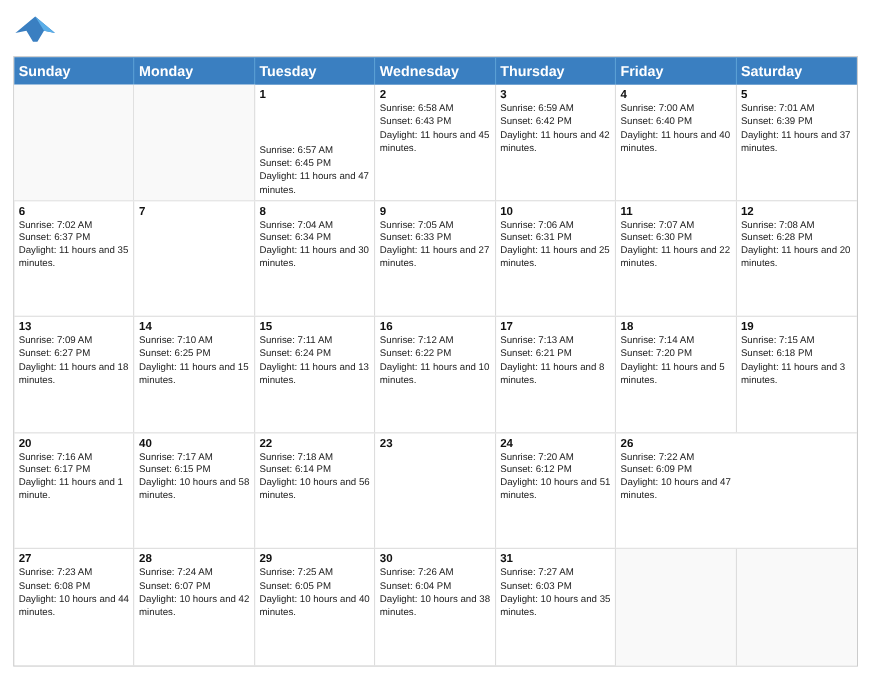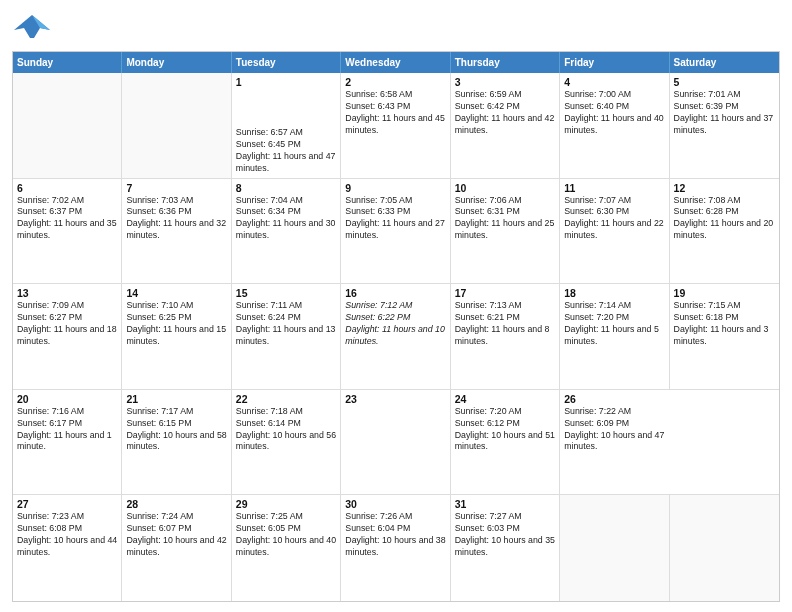--- a/index.html
+++ b/index.html
@@ -43,21 +43,21 @@
       border: 1px solid #ccc;
     }
     .cal-header {
       display: grid;
       grid-template-columns: repeat(7, 1fr);
       background: #3a7fc1;
     }
     .cal-header-cell {
       color: #fff;
       font-weight: bold;
-      font-size: 10px;
+      font-size: 13px;
       padding: 5px 4px;
       text-align: left;
       border-right: 1px solid #5a9fd4;
     }
     .cal-header-cell:last-child { border-right: none; }
     .cal-body {
       flex: 1;
       display: grid;
       grid-template-rows: repeat(5, 1fr);
     }
@@ -182,23 +182,20 @@
         </div>
         <div class="cal-row">
           <div class="cal-cell">
             <span class="day-num">6</span>
             <div class="cell-text" style="white-space: pre-line;">Sunrise: 7:02 AM
 Sunset: 6:37 PM
 Daylight: 11 hours and 35 minutes.</div>
           </div>
           <div class="cal-cell">
             <span class="day-num">7</span>
-            <div class="cell-text" style="white-space: pre-line;">Sunrise: 7:03 AM
-Sunset: 6:36 PM
-Daylight: 11 hours and 32 minutes.</div>
           </div>
           <div class="cal-cell">
             <span class="day-num">8</span>
             <div class="cell-text" style="white-space: pre-line;">Sunrise: 7:04 AM
 Sunset: 6:34 PM
 Daylight: 11 hours and 30 minutes.</div>
           </div>
           <div class="cal-cell">
             <span class="day-num">9</span>
             <div class="cell-text" style="white-space: pre-line;">Sunrise: 7:05 AM
@@ -238,21 +235,21 @@
 Daylight: 11 hours and 15 minutes.</div>
           </div>
           <div class="cal-cell">
             <span class="day-num">15</span>
             <div class="cell-text" style="white-space: pre-line;">Sunrise: 7:11 AM
 Sunset: 6:24 PM
 Daylight: 11 hours and 13 minutes.</div>
           </div>
           <div class="cal-cell">
             <span class="day-num">16</span>
-            <div class="cell-text" style="white-space: pre-line; font-style: italic;">Sunrise: 7:12 AM
+            <div class="cell-text" style="white-space: pre-line;">Sunrise: 7:12 AM
 Sunset: 6:22 PM
 Daylight: 11 hours and 10 minutes.</div>
           </div>
           <div class="cal-cell">
             <span class="day-num">17</span>
             <div class="cell-text" style="white-space: pre-line;">Sunrise: 7:13 AM
 Sunset: 6:21 PM
 Daylight: 11 hours and 8 minutes.</div>
           </div>
           <div class="cal-cell">
@@ -269,21 +266,21 @@
           </div>
         </div>
         <div class="cal-row">
           <div class="cal-cell">
             <span class="day-num">20</span>
             <div class="cell-text" style="white-space: pre-line;">Sunrise: 7:16 AM
 Sunset: 6:17 PM
 Daylight: 11 hours and 1 minute.</div>
           </div>
           <div class="cal-cell">
-            <span class="day-num">21</span>
+            <span class="day-num">40</span>
             <div class="cell-text" style="white-space: pre-line;">Sunrise: 7:17 AM
 Sunset: 6:15 PM
 Daylight: 10 hours and 58 minutes.</div>
           </div>
           <div class="cal-cell">
             <span class="day-num">22</span>
             <div class="cell-text" style="white-space: pre-line;">Sunrise: 7:18 AM
 Sunset: 6:14 PM
 Daylight: 10 hours and 56 minutes.</div>
           </div>

